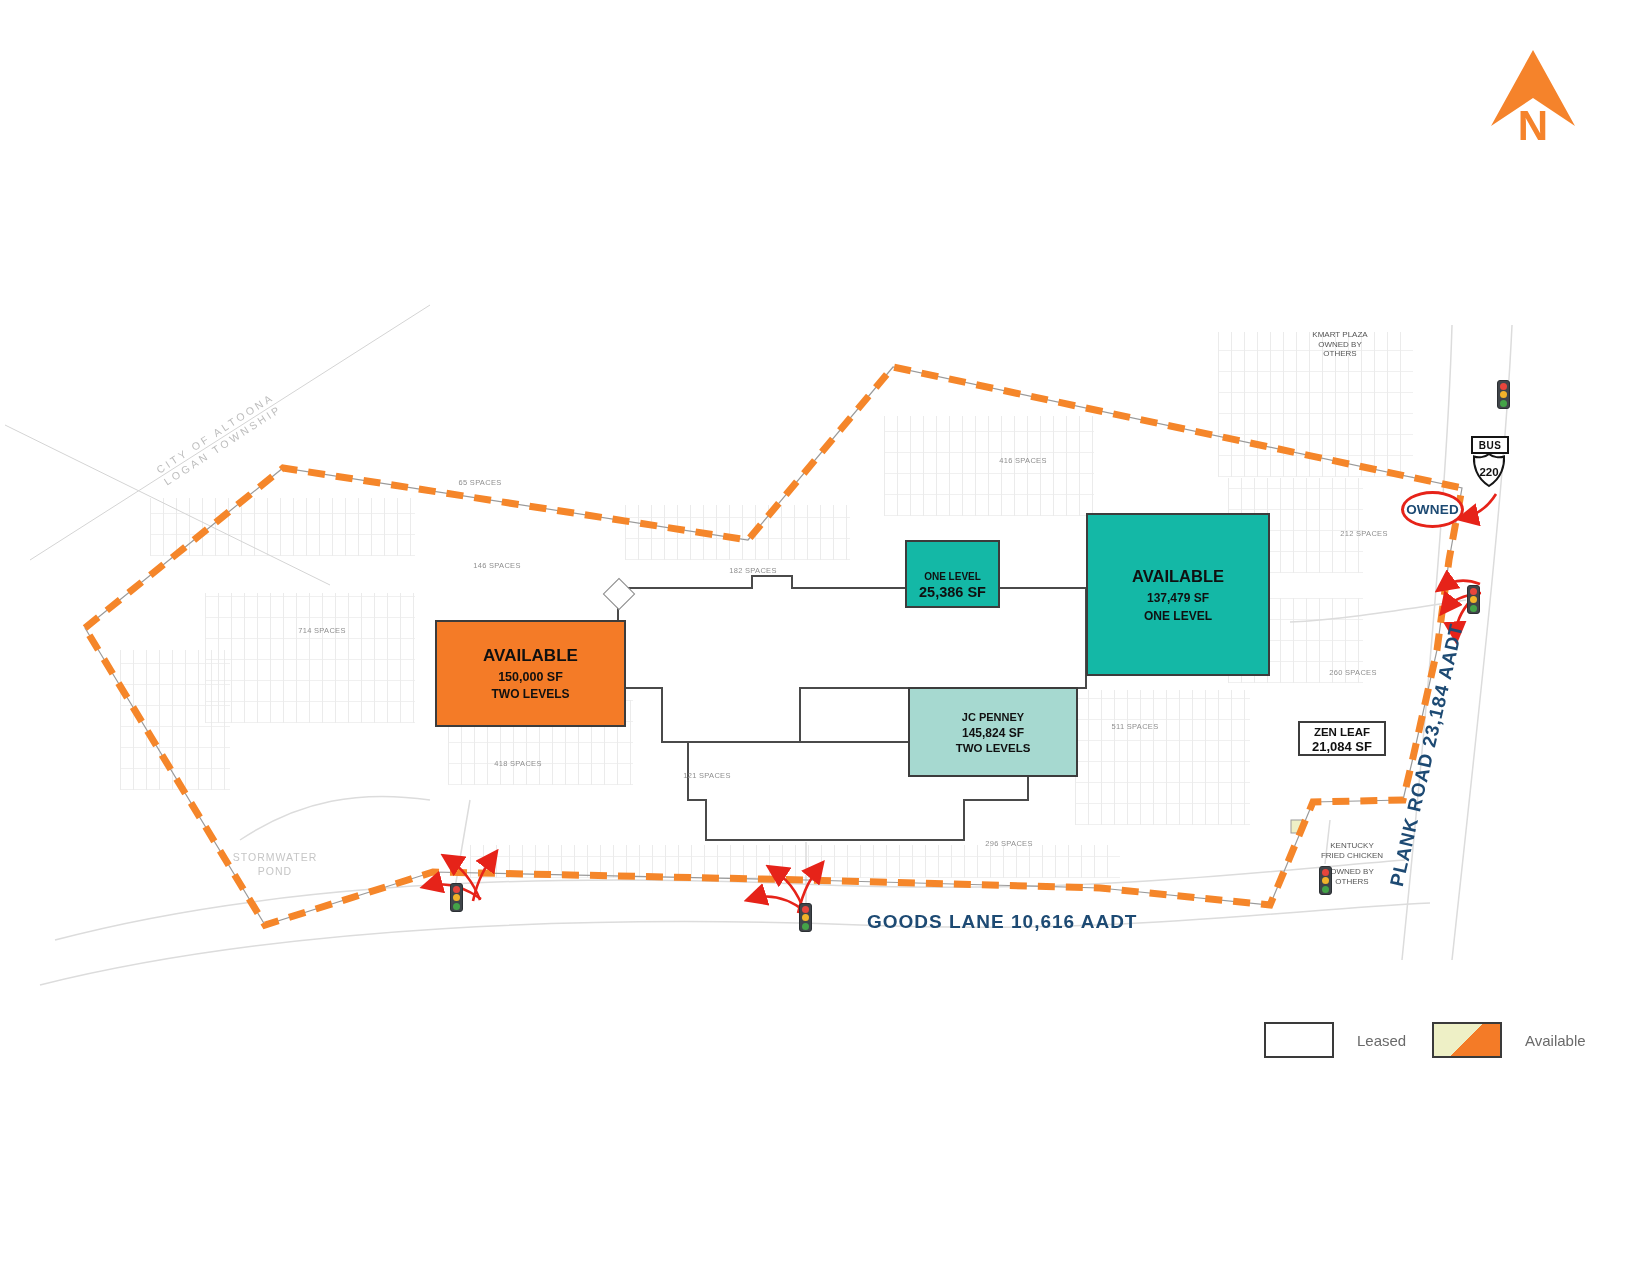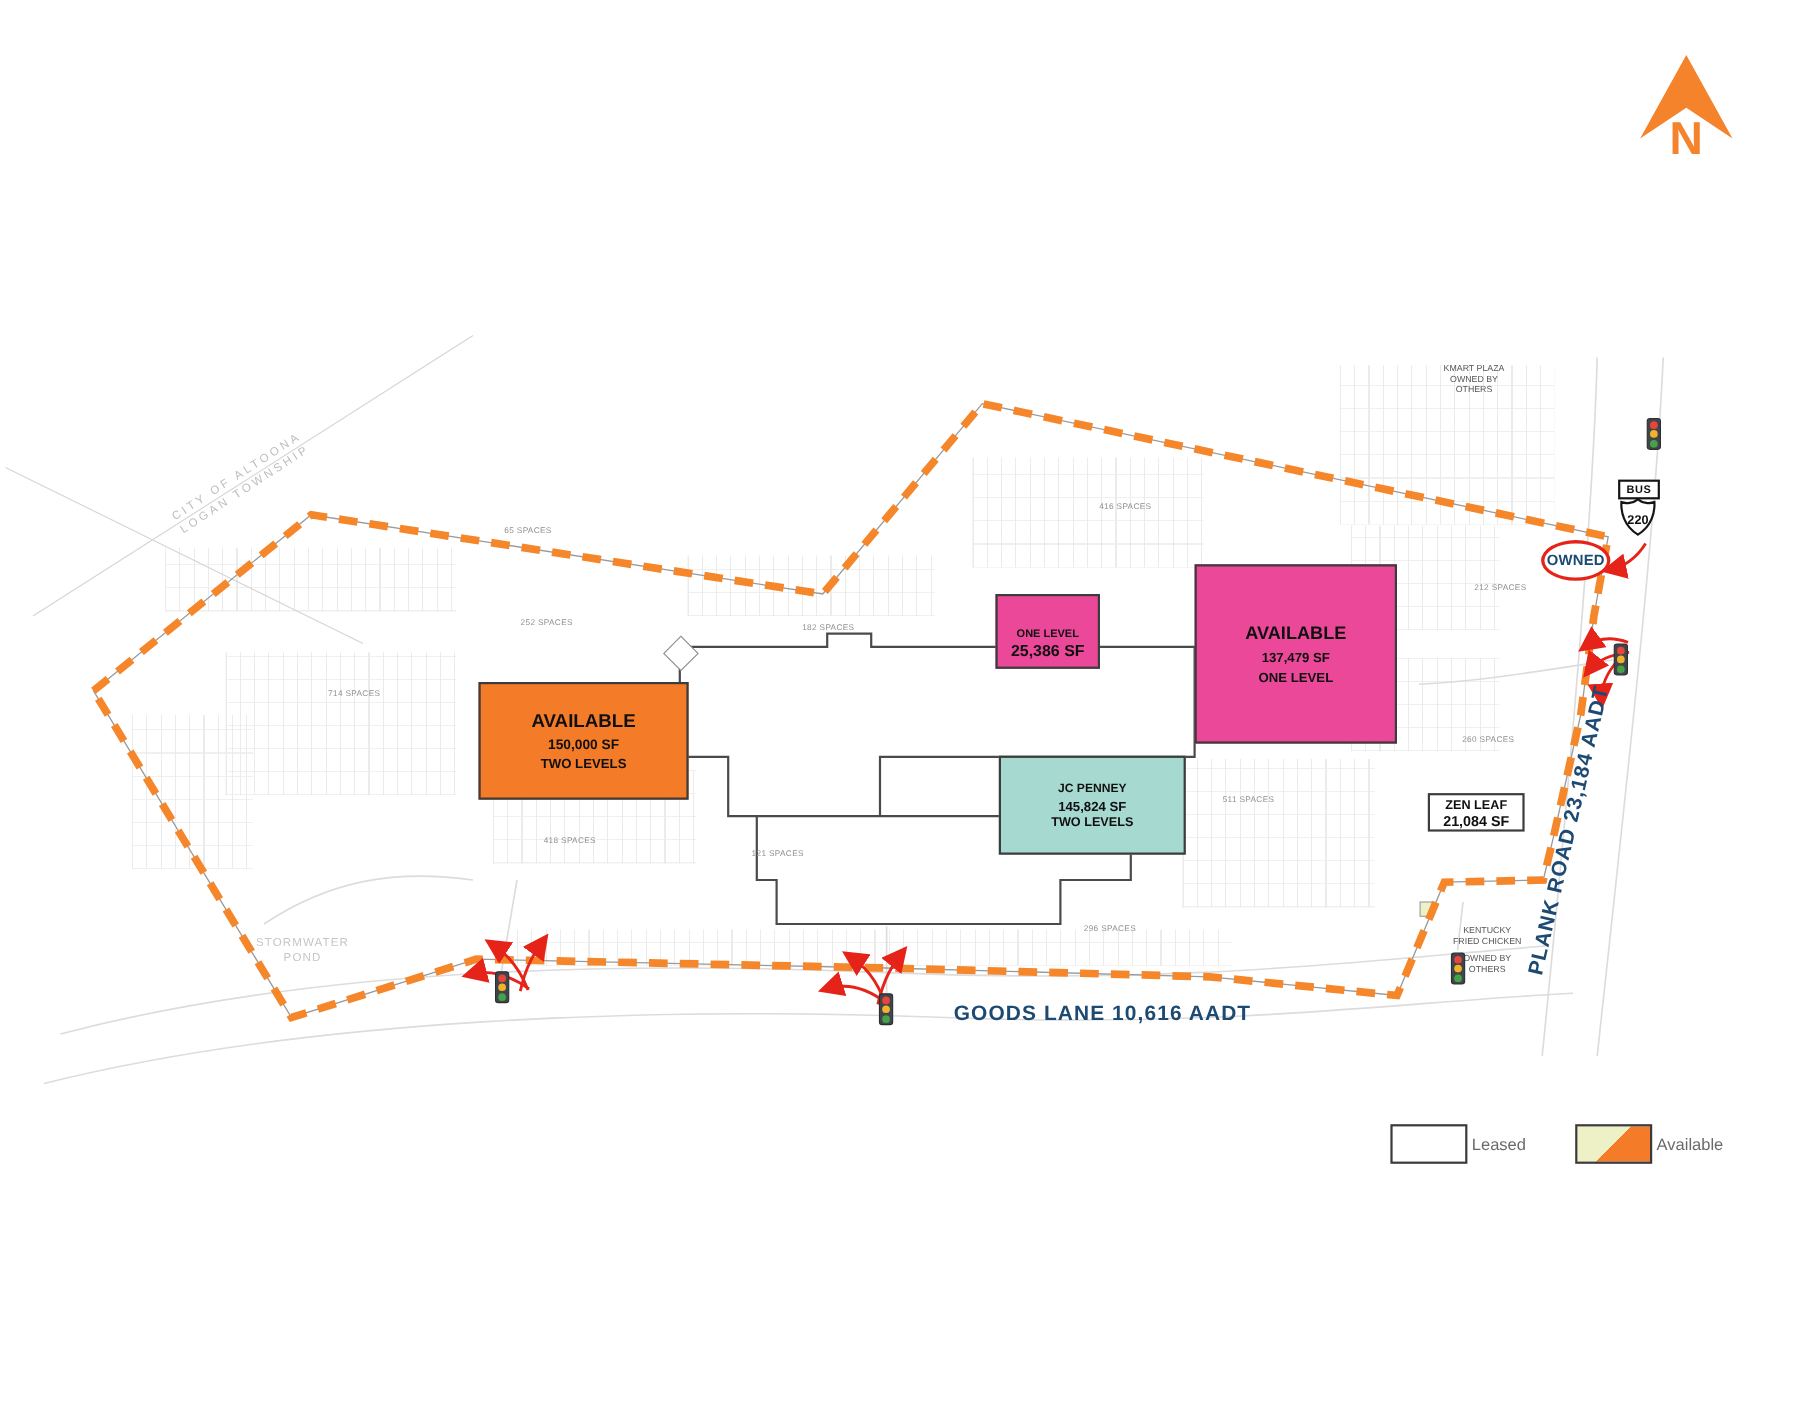--- a/index.html
+++ b/index.html
@@ -27,21 +27,21 @@
       white-space:nowrap;letter-spacing:.3px;}
   .tinylbl{position:absolute;z-index:4;text-align:center;color:#555;font-size:8px;line-height:9.5px;
       white-space:nowrap;transform:translate(-50%,0);}
   .ghostlbl{position:absolute;z-index:4;text-align:center;color:#bdbdbd;letter-spacing:3px;
       font-size:10.5px;line-height:14px;white-space:nowrap;}
 
   
   .bldg{position:absolute;z-index:3;display:flex;flex-direction:column;align-items:center;
         justify-content:center;text-align:center;color:#101010;box-sizing:border-box;}
   .b-orange{background:#f47b27;border:2.5px solid #3c3c3c;}
-  .b-pale{background:#ec4899;border:2.5px solid #3c3c3c;text-align:center;}
+  .b-pale{background:#14b8a6;border:2.5px solid #3c3c3c;text-align:center;}
   .b-teal{background:#a6d9d0;border:2.5px solid #3c3c3c;}
   .b-white{background:#ffffff;border:2px solid #3c3c3c;justify-content:flex-end;}
   .bl1{font-weight:800;}
   .bl2,.bl3{font-weight:700;}
 
   
   .roadlbl{position:absolute;z-index:5;color:#1d4a73;font-weight:800;font-size:19px;
            letter-spacing:1px;white-space:nowrap;}
   .plank{transform:translate(-50%,-50%) rotate(-77deg);}
 
@@ -55,21 +55,21 @@
          font-size:13.5px;font-weight:800;color:#1d4a73;letter-spacing:.2px;}
 
   
   .tl{position:absolute;z-index:5;width:13px;height:29px;background:#40454a;border:1px solid #2b2f33;
       border-radius:3px;display:flex;flex-direction:column;align-items:center;justify-content:space-evenly;
       box-sizing:border-box;}
   .tl i{width:7px;height:7px;border-radius:50%;display:block;}
   .tl .r{background:#e8453c}.tl .y{background:#f2b32a}.tl .g{background:#44a348}
 
   
-  .legend-item{position:absolute;z-index:6;display:flex;align-items:center;gap:4px;}
+  .legend-item{position:absolute;z-index:6;display:flex;align-items:center;gap:23px;}
   .lbox{width:70px;height:36px;border:2.5px solid #3a3a3a;background:#fff;box-sizing:border-box;}
   .lbox.avail{background:linear-gradient(135deg,#eef0c6 49.5%,#f47b27 50%);}
   .legend-item span{font-size:15px;color:#6a6a6a;}
 
   svg.base{position:absolute;left:0;top:0;z-index:2;}
 </style>
 </head>
 <body>
 
 <div class="canvas">
@@ -191,21 +191,21 @@
   <div class="ghostlbl" style="left:150px;top:425px;transform:rotate(-33deg)">
     <div>CITY OF ALTOONA</div>
     <div>LOGAN TOWNSHIP</div>
   </div>
   <div class="ghostlbl" style="left:215px;top:850px;letter-spacing:1px;color:#c6c6c6;width:120px">
     <div>STORMWATER</div>
     <div>POND</div>
   </div>
 
   <span class="pk" style="left:480px;top:478px">65 SPACES</span>
-  <span class="pk" style="left:497px;top:561px">252 SPACES</span>
+  <span class="pk" style="left:497px;top:561px">146 SPACES</span>
   <span class="pk" style="left:753px;top:566px">182 SPACES</span>
   <span class="pk" style="left:1023px;top:456px">416 SPACES</span>
   <span class="pk" style="left:322px;top:626px">714 SPACES</span>
   <span class="pk" style="left:518px;top:759px">418 SPACES</span>
   <span class="pk" style="left:707px;top:771px">121 SPACES</span>
   <span class="pk" style="left:1009px;top:839px">296 SPACES</span>
   <span class="pk" style="left:1364px;top:529px">212 SPACES</span>
   <span class="pk" style="left:1353px;top:668px">260 SPACES</span>
   <span class="pk" style="left:1135px;top:722px">511 SPACES</span>
 

